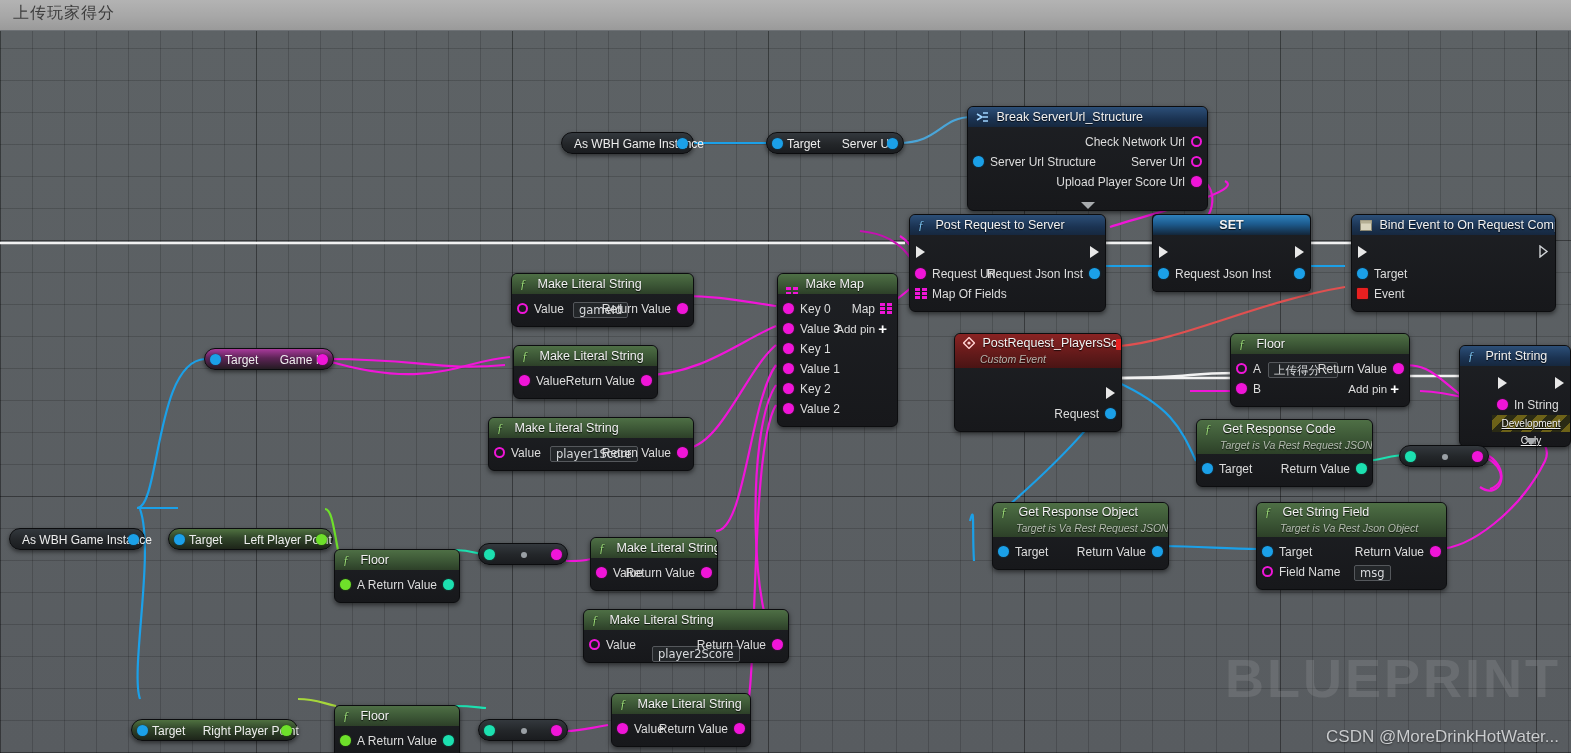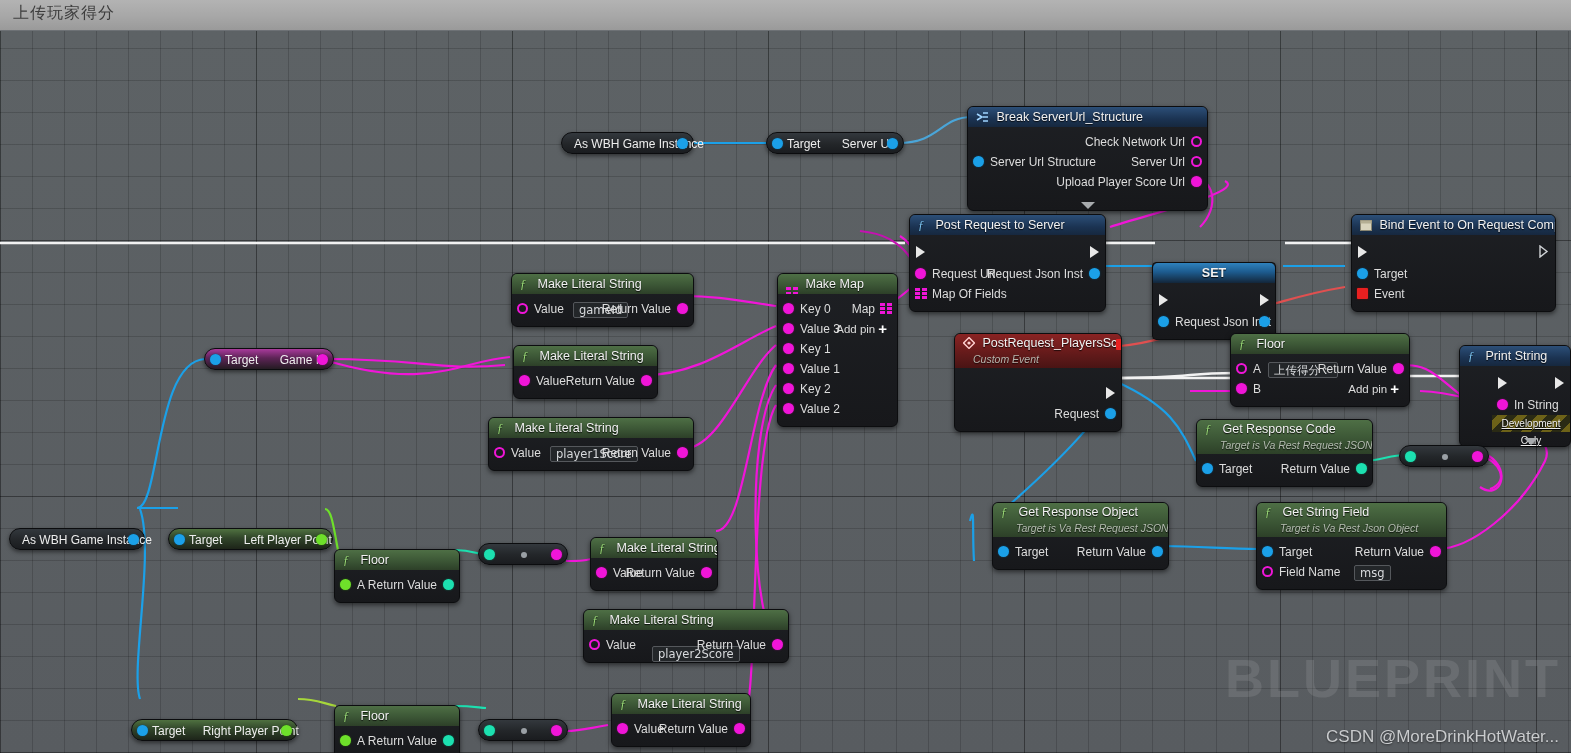--- a/index.html
+++ b/index.html
@@ -237,21 +237,21 @@
               <i></i>
               <i></i>
               <i></i>
               <i></i>
             </span>
           <span class="lbl-l">Map Of Fields</span>
         </div>
       </div>
     </div>
 
-    <div class="node" style="left:1152px;top:183px;width:124px;border-radius:4px;margin-top:48px;">
+    <div class="node" style="left:1152px;top:183px;width:159px;border-radius:4px;">
       <div class="hdr hdr-set">
         <span>SET</span>
       </div>
       <div class="body">
         <div class="row" style="height:24px;">
           <span class="p-exec" style="position:absolute;left:6px;top:6px;"></span>
           <span class="p-exec" style="position:absolute;right:6px;top:6px;"></span>
         </div>
         <div class="row">
           <span class="pin p-blue l"></span>
@@ -465,21 +465,21 @@
 
     <div class="node" style="left:954px;top:302px;width:168px;">
       <div class="hdr hdr-red two">
         <span class="ico">
           <svg width="12" height="12" viewBox="0 0 12 12">
               <path d="M6 0.6 L11.4 6 L6 11.4 L0.6 6 Z" fill="none" stroke="#ffd0d0" stroke-width="1.4"></path>
               <circle cx="6" cy="6" r="1.6" fill="#ffd0d0"></circle>
             </svg>
         </span>
         <span>PostRequest_PlayersScore</span>
-        <span class="sub" style="margin-left:10px;">Custom Event</span>
+        <span class="sub" style="margin-left:17px;">Custom Event</span>
         <span class="evpin"></span>
       </div>
       <div class="body" style="padding-top:14px;">
         <div class="row" style="height:22px;">
           <span class="p-exec" style="position:absolute;right:6px;top:5px;"></span>
         </div>
         <div class="row">
           <span class="lbl-r">Request</span>
           <span class="pin p-blue r"></span>
         </div>

